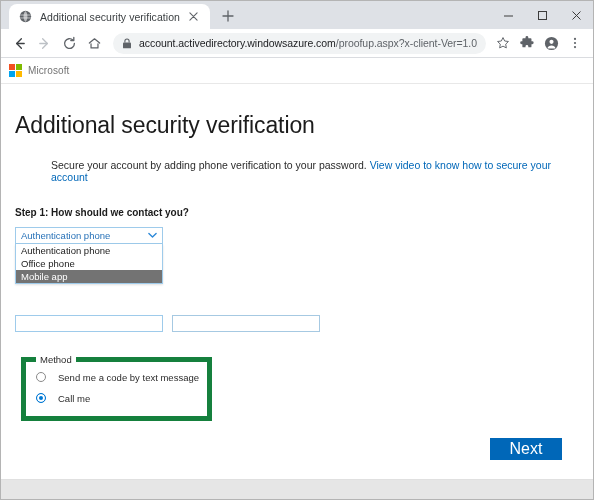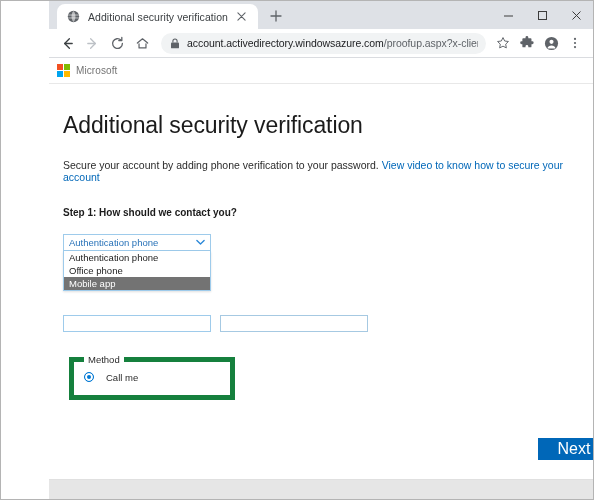--- a/index.html
+++ b/index.html
@@ -10,21 +10,21 @@
     background: #d8d8d8;
     font-family: "Liberation Sans", sans-serif;
     -webkit-font-smoothing: antialiased;
   }
 
   .window {
     position: relative;
     width: 594px; height: 500px;
     background: #ffffff;
     border: 1px solid #b4b4b4;
-    display: flex; flex-direction: column; padding-left: 48px;
+    display: flex; flex-direction: column;
   }
 
   
   .tabstrip {
     height: 28px;
     background: #dee1e6;
     display: flex;
     align-items: flex-end;
     position: relative;
     padding-left: 8px;
@@ -181,34 +181,35 @@
     font-size: 23px;
     font-weight: 400;
     color: #1b1b1b;
     margin: 28px 0 0 0;
     letter-spacing: -0.1px;
   }
   .subtitle {
     font-size: 10.5px;
     color: #2b2b2b;
     margin-top: 20px;
+    margin-left: 36px;
   }
   .link { color: #0067b8; text-decoration: none; }
 
   .step-title {
     font-size: 10px;
     font-weight: bold;
     color: #1b1b1b;
     margin-top: 24px;
   }
 
   
   .select-wrap {
     position: relative;
-    margin-top: 16px;
+    margin-top: 9px;
     width: 148px;
     border-radius: 6px;
   }
   .select-box {
     height: 17px;
     border: 1px solid #9ecbeb;
     background: #ffffff;
     display: flex;
     align-items: center;
     padding: 0 4px 0 5px;
@@ -491,20 +492,24 @@
         <div class="option-list">
           <div class="option">Authentication phone</div>
           <div class="option">Office phone</div>
           <div class="option selected">Mobile app</div>
         </div>
       </div>
 
       <fieldset class="method-fs">
         <legend>Method</legend>
         <div class="radio-row">
+          <span class="radio"></span>
+          <span class="radio-label">Send me a code by text message</span>
+        </div>
+        <div class="radio-row">
           <span class="radio checked"></span>
           <span class="radio-label">Call me</span>
         </div>
       </fieldset>
 
       <button class="next-btn">Next</button>
 
 
       <div class="page-bottom-bar"></div>
     </div>

